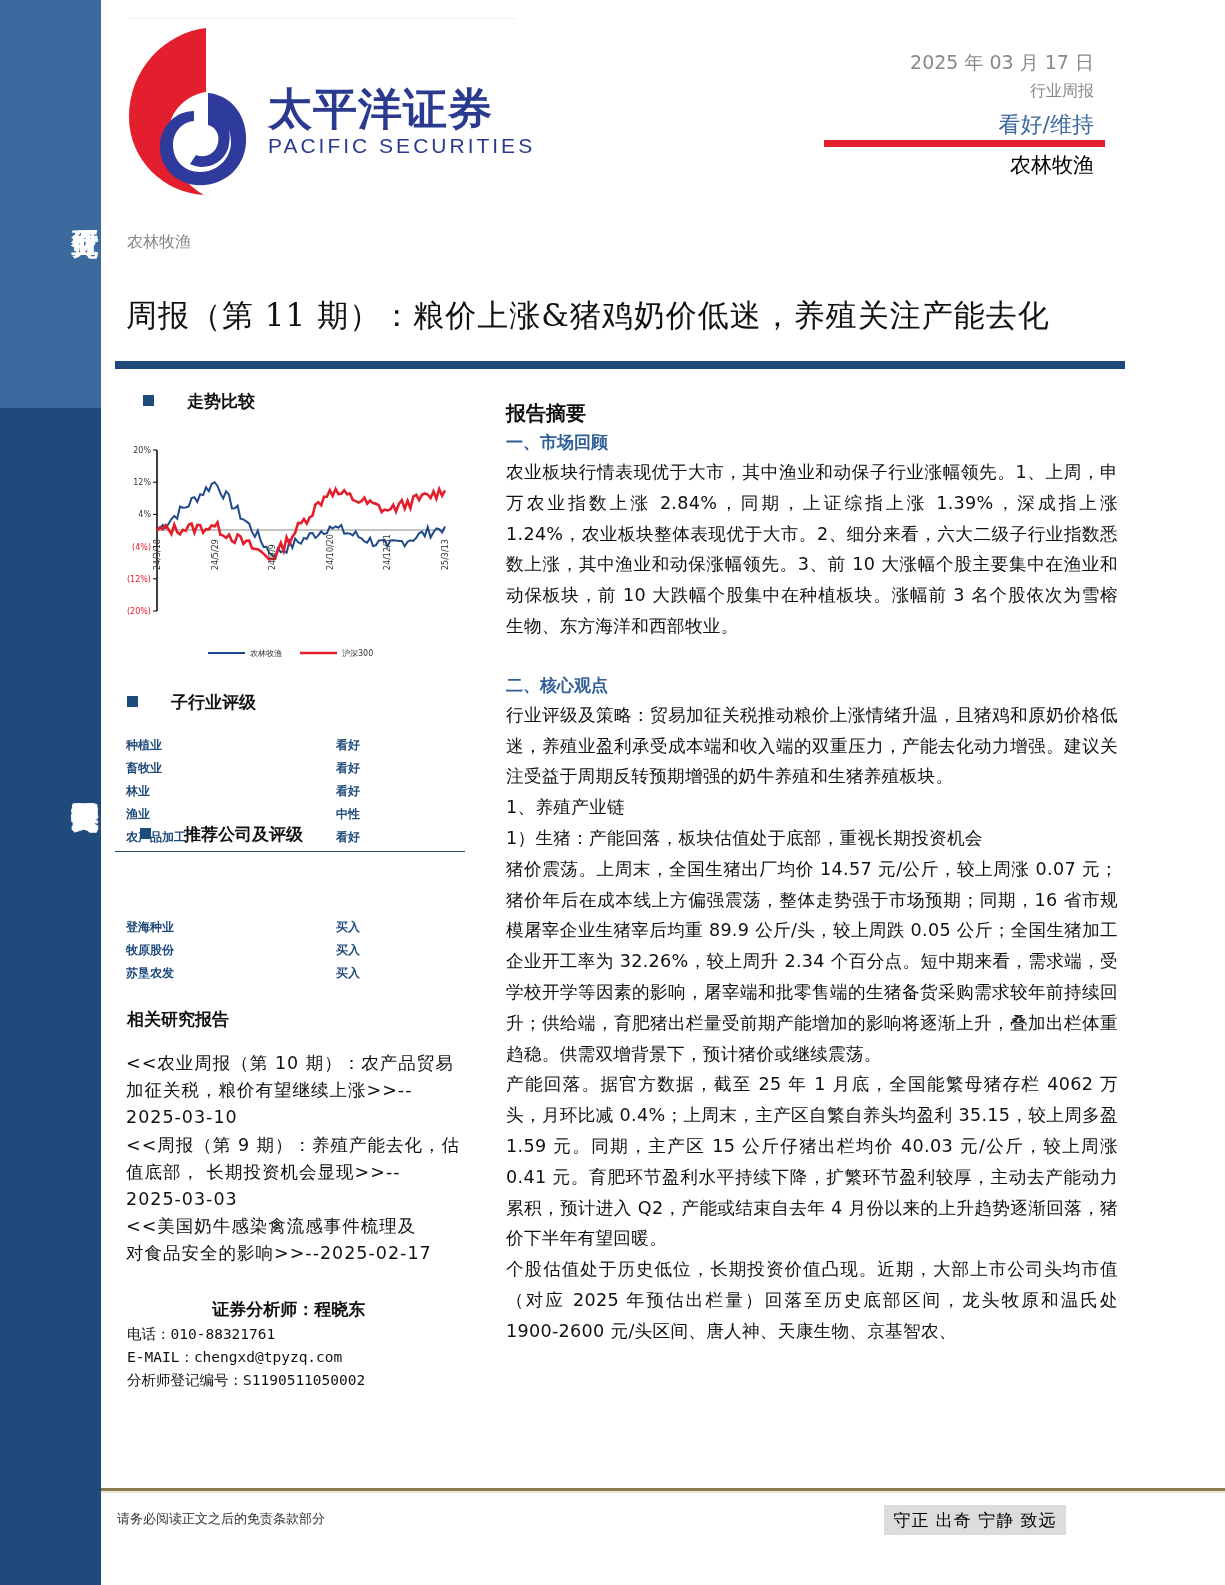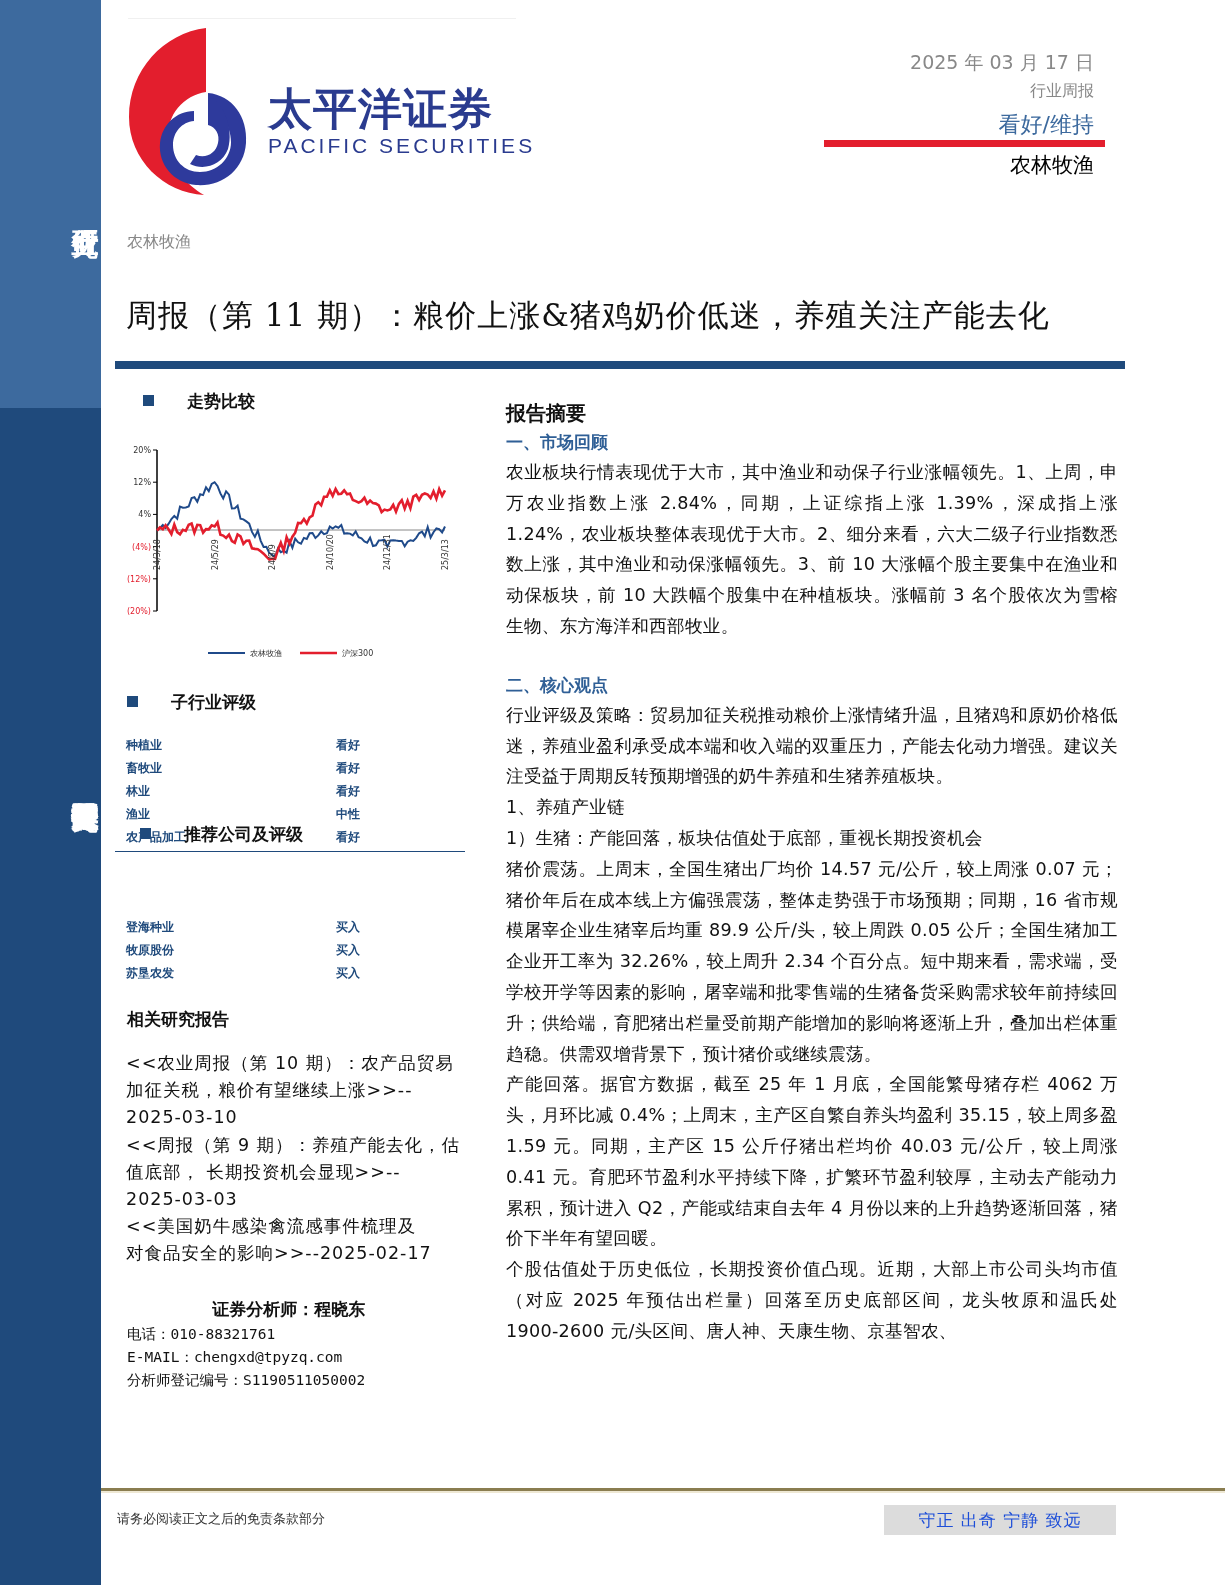--- a/index.html
+++ b/index.html
@@ -53,22 +53,22 @@
   .main { position:absolute; left:506px; top:400px; width:612px; }
   .summary-h { font-size:20px; font-weight:bold; font-family:"DejaVu Serif", serif; }
   .sub-h { color:#2f5f96; font-size:17px; font-weight:bold; font-family:"DejaVu Serif", serif; height:30px; line-height:30px; }
   .para { font-size:17.6px; line-height:30.8px; color:#111; text-align:justify; letter-spacing:0.3px; }
   .para b { font-weight:normal; }
   .gap { height:28px; }
 
   .footer-rule { position:absolute; left:101px; top:1488px; width:1124px; height:3px; background:#8a7d50; }
   .footer-rule2 { position:absolute; left:101px; top:1491px; width:1124px; height:2px; background:#eee8d4; }
   .footer-note { position:absolute; left:117px; top:1510px; font-size:13px; color:#333; font-family:"DejaVu Serif", serif; }
-  .motto { position:absolute; left:884px; top:1505px; width:232px; height:30px; background:#dcdcdc; font-size:17px;
-           color:#1d4ed8; line-height:30px; text-align:center; font-family:"DejaVu Serif", serif; letter-spacing:1px; }
+  .motto { position:absolute; left:884px; top:1505px; width:182px; height:30px; background:#dcdcdc; font-size:17px;
+           color:#000000; line-height:30px; text-align:center; font-family:"DejaVu Serif", serif; letter-spacing:1px; }
 </style>
 </head>
 <body>
 
 <div class="side-top"></div>
 <div class="side-bottom"></div>
 <div class="side-text top">行业研究</div>
 <div class="side-text bottom">太平洋证券股份有限公司证券研究报告</div>
 
 <div class="top-rule"></div>

